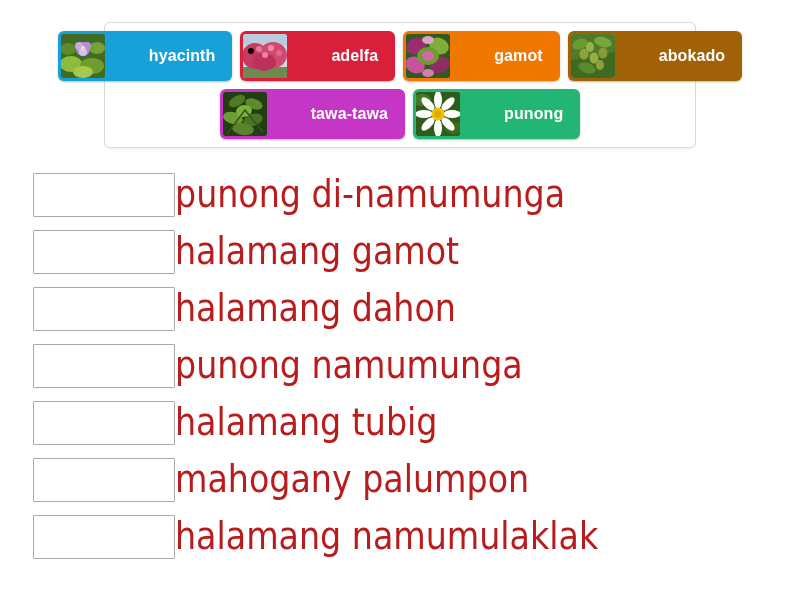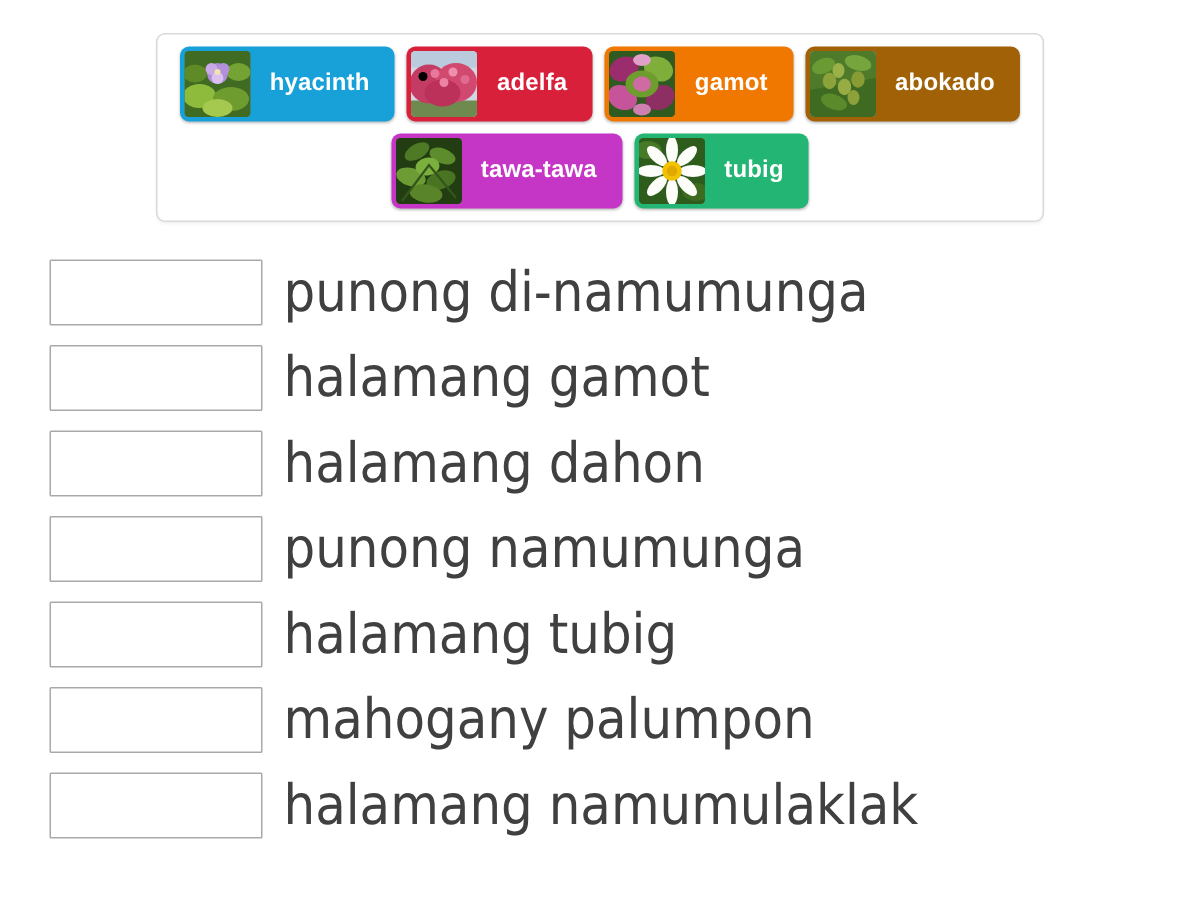--- a/index.html
+++ b/index.html
@@ -39,20 +39,21 @@
   .tile {
     display: flex;
     align-items: center;
     height: 50px;
     border-radius: 6px;
     padding: 3px;
     box-sizing: border-box;
     box-shadow: 0 1px 2px rgba(0,0,0,0.28);
     cursor: pointer;
     user-select: none;
+    gap: 31px;
   }
   .tile .thumb {
     width: 44px;
     height: 44px;
     border-radius: 3px;
     flex: 0 0 auto;
     overflow: hidden;
     position: relative;
     background: #5b7a3a;
   }
@@ -84,22 +85,21 @@
     box-sizing: border-box;
     border: 1px solid #a9a9a9;
     background: #ffffff;
     flex: 0 0 auto;
     border-radius: 1px;
   }
   .alabel {
     font-family: "DejaVu Sans Condensed", "Liberation Sans Narrow", "Liberation Sans", sans-serif;
     font-size: 37px;
     line-height: 1;
-    color: #404040;
-    margin-left: 14px;
+    color: #b91c1c;
     white-space: nowrap;
   }
 </style>
 </head>
 <body>
 
 <div class="bank">
 
   <div class="bank-row row1">
 
@@ -211,21 +211,21 @@
             <ellipse cx="36" cy="22" rx="9" ry="4"></ellipse>
             <ellipse cx="12" cy="12" rx="4" ry="8.5" transform="rotate(-45 12 12)"></ellipse>
             <ellipse cx="32" cy="32" rx="4" ry="8.5" transform="rotate(-45 32 32)"></ellipse>
             <ellipse cx="32" cy="12" rx="4" ry="8.5" transform="rotate(45 32 12)"></ellipse>
             <ellipse cx="12" cy="32" rx="4" ry="8.5" transform="rotate(45 12 32)"></ellipse>
           </g>
           <circle cx="22" cy="22" r="6.5" fill="#f2c200"></circle>
           <circle cx="22" cy="22" r="3.5" fill="#e0a800"></circle>
         </svg>
       </div>
-      <div class="tlabel">tubig</div>
+      <div class="tlabel">punong</div>
     </div>
 
   </div>
 </div>
 
 <div class="answers">
 
   <div class="arow">
     <div class="dropbox"></div>
     <div class="alabel">punong di-namumunga</div>

